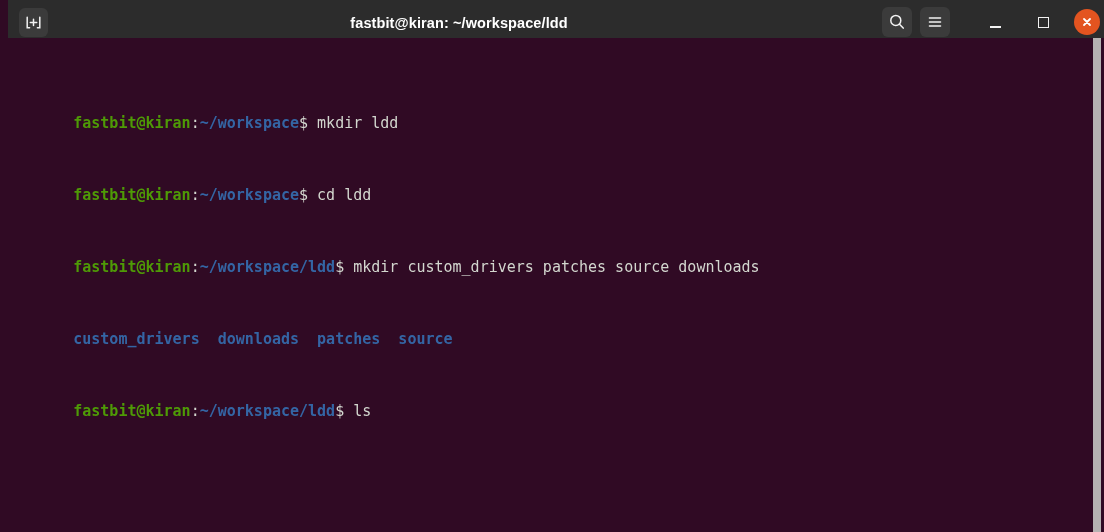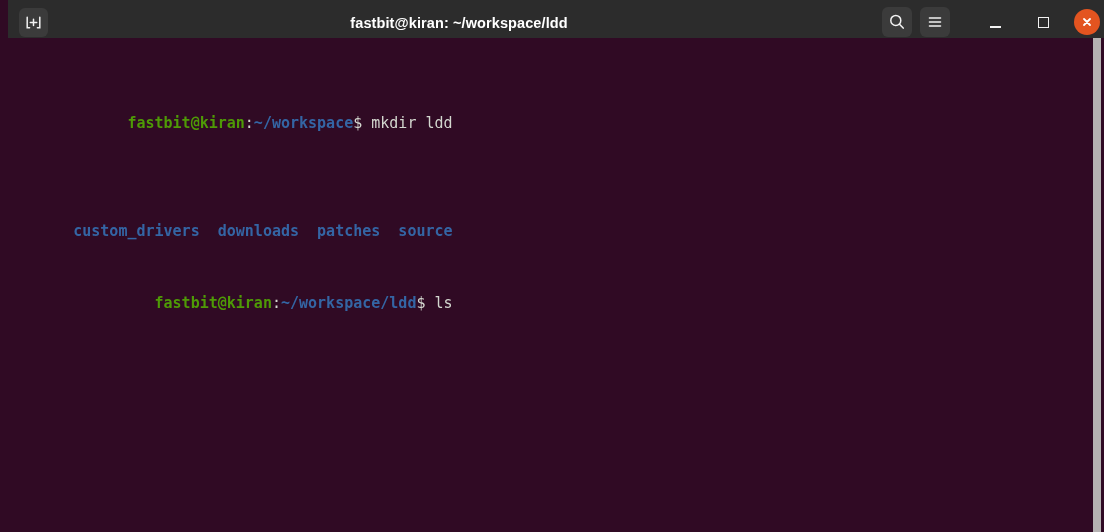--- a/index.html
+++ b/index.html
@@ -121,21 +121,21 @@
   .term-text {
     position: absolute;
     top: 4px;
     left: 1px;
     font-family: "DejaVu Sans Mono", monospace;
     font-size: 15px;
     line-height: 18px;
     white-space: pre;
     color: #d3d7cf;
   }
-  .line { height: 18px; text-align: right; }
+  .line { height: 18px; }
   .c-user  { color: #4e9a06; font-weight: bold; }
   .c-punct { color: #d3d7cf; }
   .c-path  { color: #3465a4; font-weight: bold; }
   .c-dir   { color: #3465a4; font-weight: bold; }
   .c-cmd   { color: #d3d7cf; }
   .cursor {
     display: inline-block;
     width: 8px;
     height: 15px;
     border: 1.5px solid #d3d7cf;
@@ -215,21 +215,27 @@
     </div>
   </div>
 
   <div class="term">
     <div class="term-text">
 
       <div class="line">
         <span class="c-user">fastbit@kiran</span><span class="c-punct">:</span><span class="c-path">~/workspace</span><span class="c-punct">$</span><span class="c-cmd"> mkdir ldd</span>
       </div>
 
-
+      <div class="line">
+        <span class="c-user">fastbit@kiran</span><span class="c-punct">:</span><span class="c-path">~/workspace</span><span class="c-punct">$</span><span class="c-cmd"> cd ldd</span>
+      </div>
+
+      <div class="line">
+        <span class="c-user">fastbit@kiran</span><span class="c-punct">:</span><span class="c-path">~/workspace/ldd</span><span class="c-punct">$</span><span class="c-cmd"> mkdir custom_drivers patches source downloads</span>
+      </div>
 
       <div class="line">
         <span class="c-dir">custom_drivers  downloads  patches  source</span>
       </div>
 
       <div class="line">
         <span class="c-user">fastbit@kiran</span><span class="c-punct">:</span><span class="c-path">~/workspace/ldd</span><span class="c-punct">$</span><span class="c-cmd"> ls</span>
       </div>
 
 

